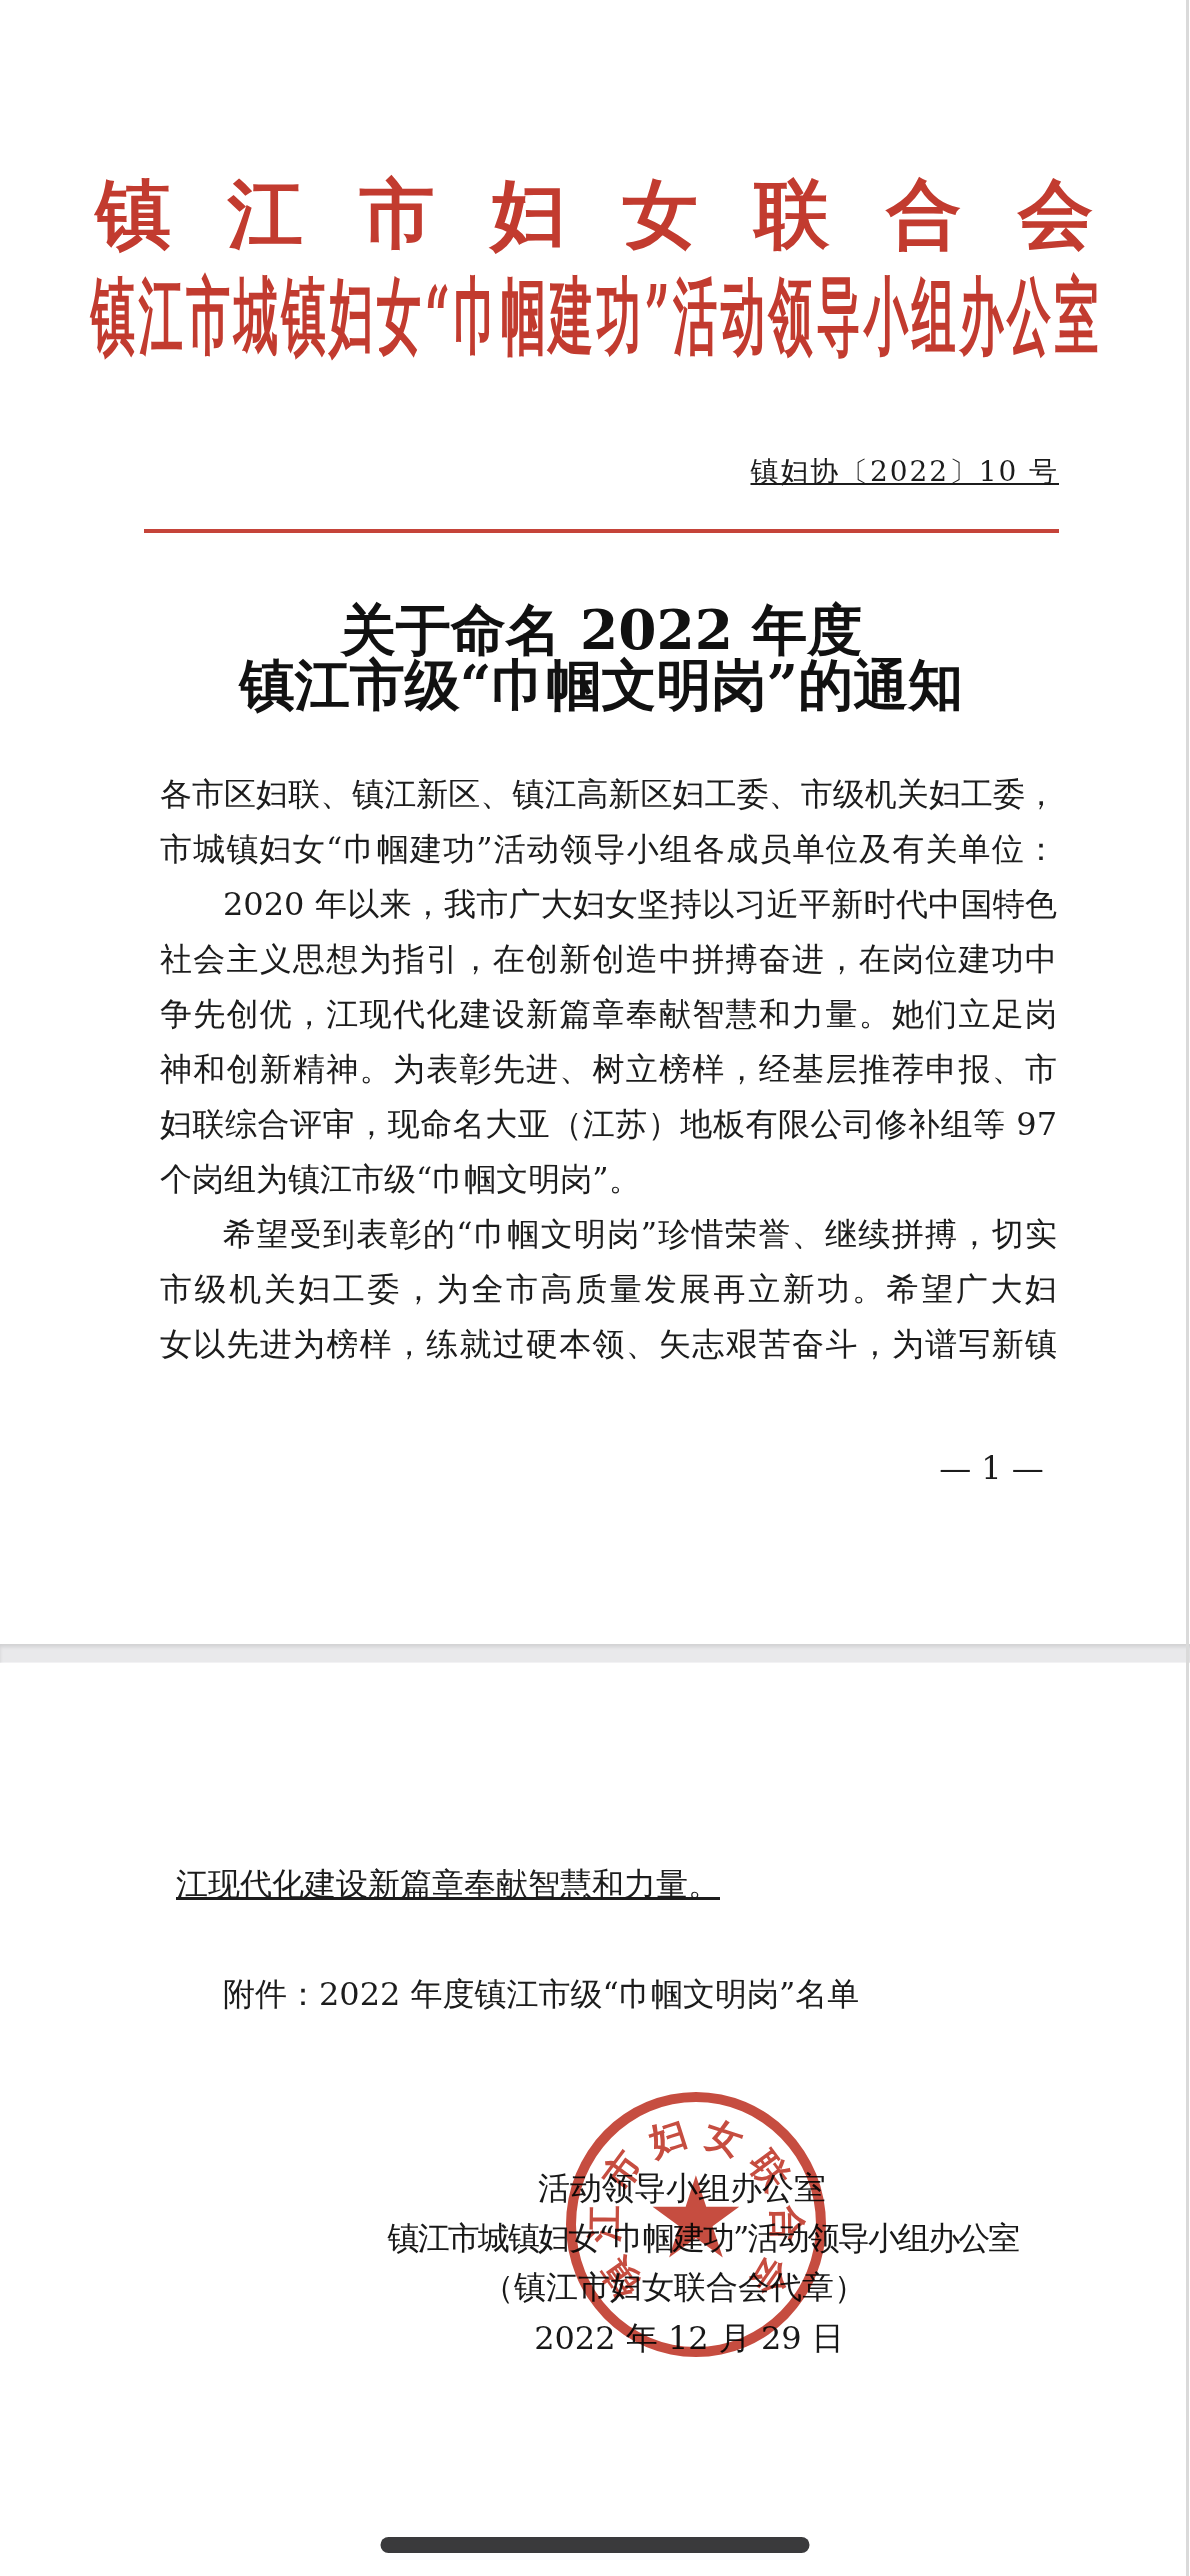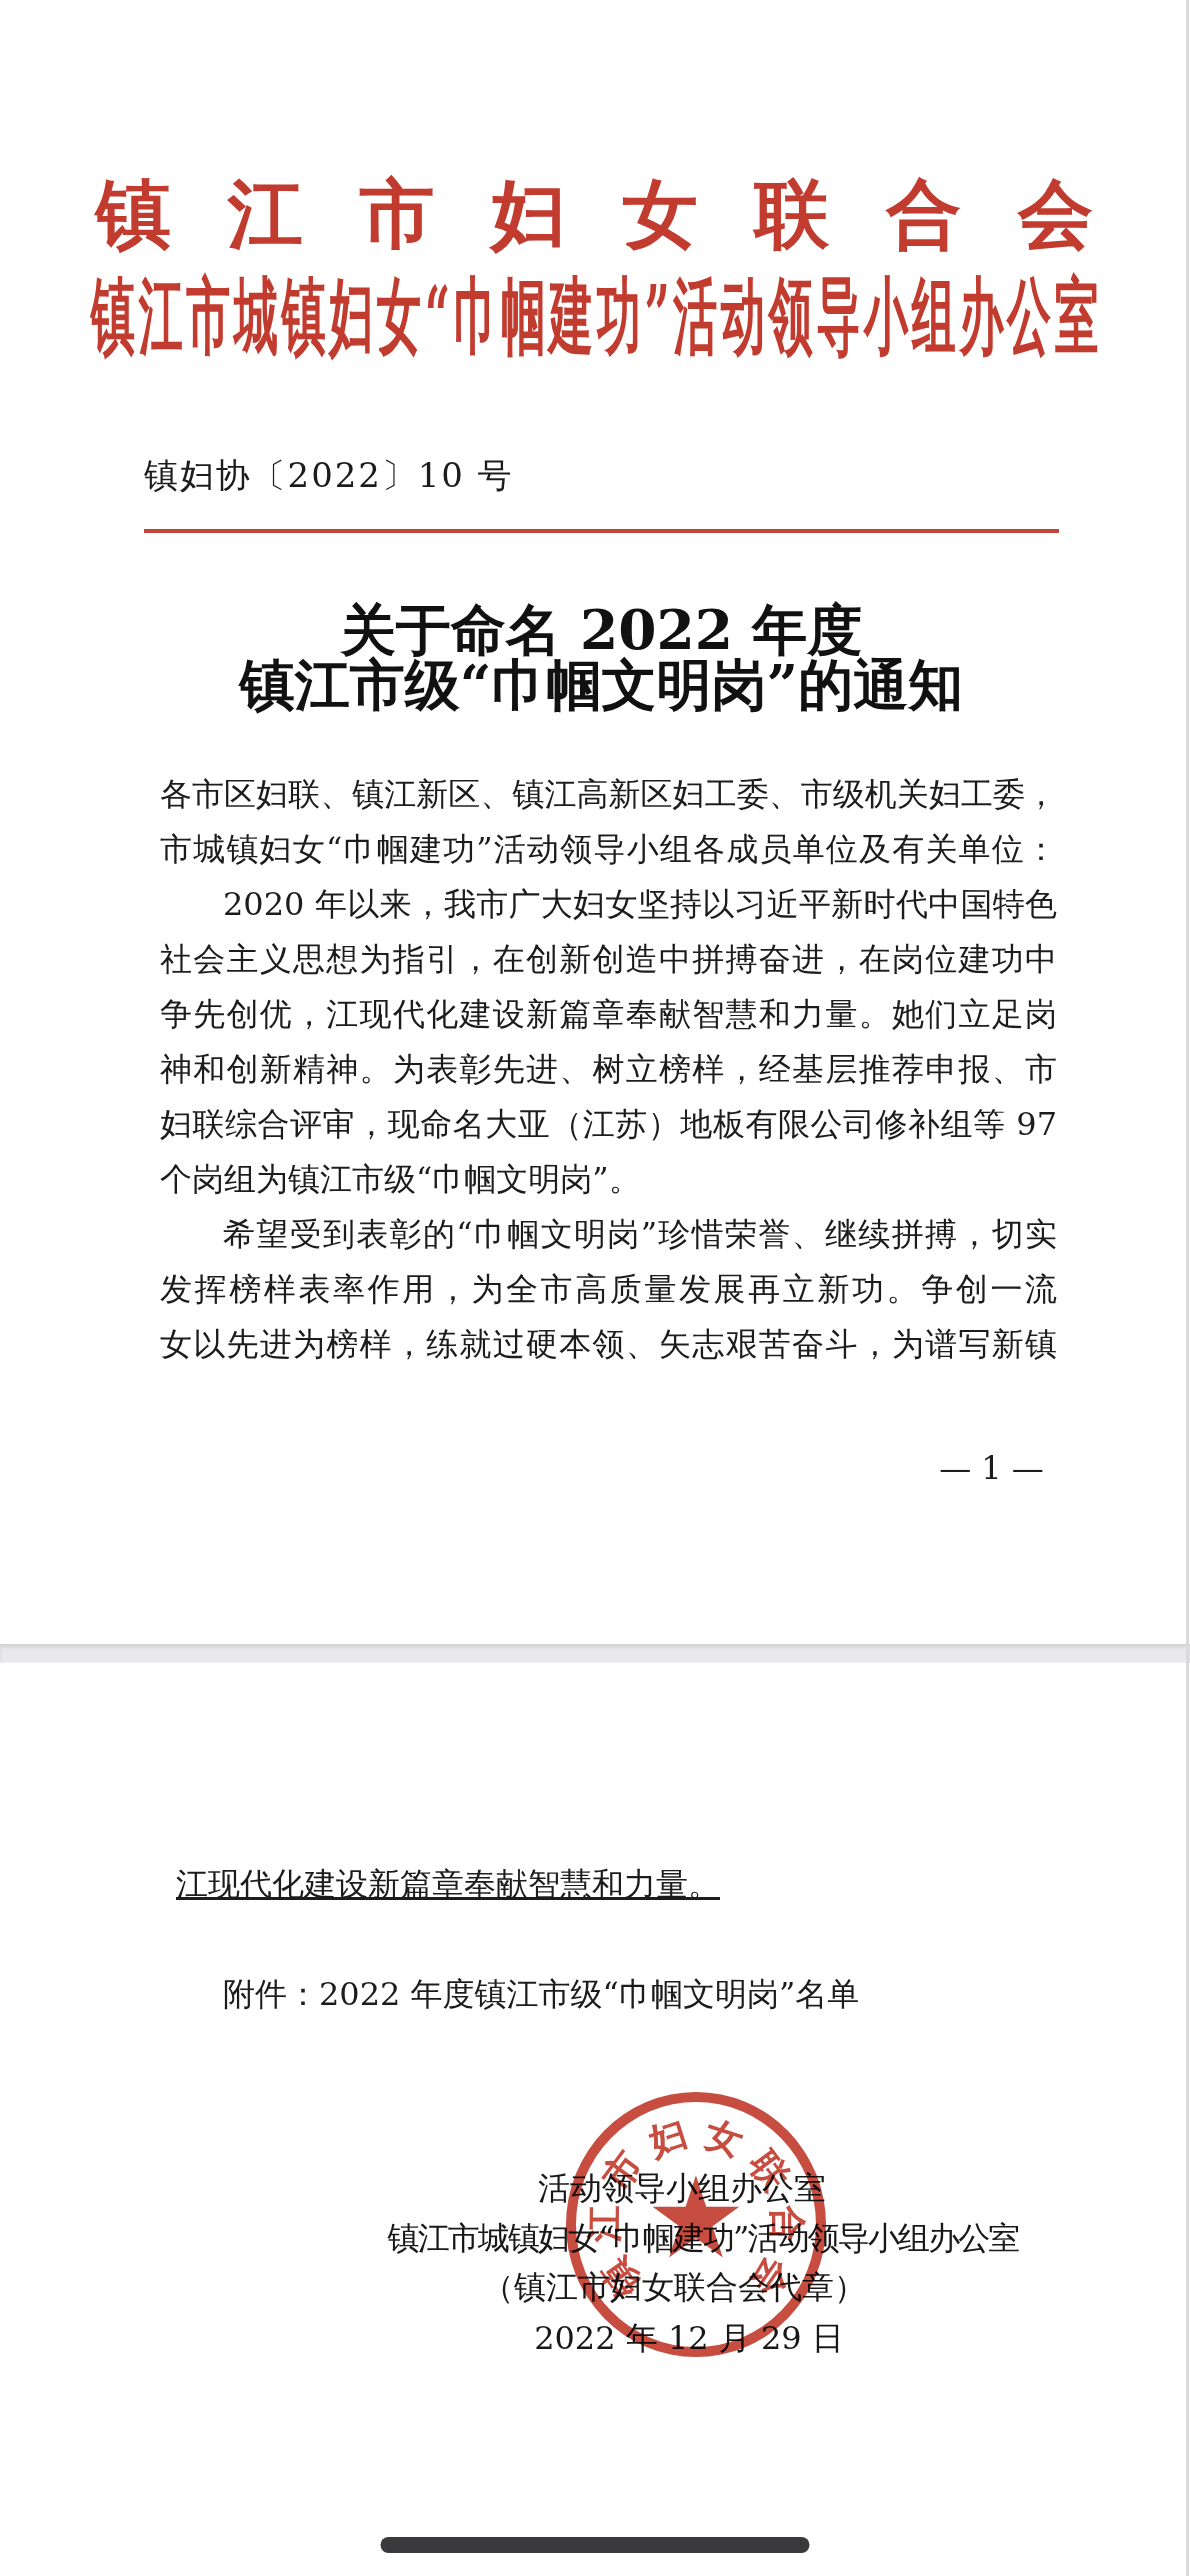--- a/index.html
+++ b/index.html
@@ -25,21 +25,21 @@
     display:flex;justify-content:space-between;align-items:center;
     font-size:75px;font-weight:700;color:#c23b2f;line-height:82px;
   }
   .org2{
     position:absolute;left:91px;top:271px;width:1008px;height:90px;
     display:flex;justify-content:space-between;align-items:center;
     font-size:44px;font-weight:700;color:#c23b2f;
     transform:scaleY(1.9);transform-origin:50% 50%;
     white-space:nowrap;
   }
-  .docnum{position:absolute;left:144px;top:453px;width:915px;text-align:left;font-size:34px;letter-spacing:1.9px;}
+  .docnum{position:absolute;left:144px;top:453px;width:915px;text-align:right;font-size:28px;letter-spacing:1.9px;text-decoration:underline;}
   .red-rule{position:absolute;left:144px;top:529px;width:915px;height:3.8px;background:#c5443a;}
 
   .title{
     position:absolute;left:144px;top:602px;width:915px;
     text-align:center;font-size:55px;font-weight:700;line-height:55px;color:#111;
   }
 
   .body-block{position:absolute;left:160px;top:767px;width:897px;}
   .bline{
     height:55px;line-height:55px;font-size:32px;overflow:hidden;
@@ -130,21 +130,21 @@
     <div class="body-block">
       <div class="bline">各市区妇联、镇江新区、镇江高新区妇工委、市级机关妇工委，</div>
       <div class="bline">市城镇妇女“巾帼建功”活动领导小组各成员单位及有关单位：</div>
       <div class="bline indent">2020 年以来，我市广大妇女坚持以习近平新时代中国特色</div>
       <div class="bline">社会主义思想为指引，在创新创造中拼搏奋进，在岗位建功中</div>
       <div class="bline">争先创优，江现代化建设新篇章奉献智慧和力量。她们立足岗位、</div>
       <div class="bline">神和创新精神。为表彰先进、树立榜样，经基层推荐申报、市</div>
       <div class="bline">妇联综合评审，现命名大亚（江苏）地板有限公司修补组等 97</div>
       <div class="bline endline">个岗组为镇江市级“巾帼文明岗”。</div>
       <div class="bline indent">希望受到表彰的“巾帼文明岗”珍惜荣誉、继续拼搏，切实</div>
-      <div class="bline">发挥榜样表率作用，为全市高质量发展再立新功。争创一流</div>
+      <div class="bline">市级机关妇工委，为全市高质量发展再立新功。希望广大妇</div>
       <div class="bline">女以先进为榜样，练就过硬本领、矢志艰苦奋斗，为谱写新镇</div>
     </div>
     <div class="pagenum">— 1 —</div>
   </div>
 
   <div class="page-gap"></div>
 
   <div class="page page2"></div>
   <div class="cont-line">江现代化建设新篇章奉献智慧和力量。</div>
   <div class="attach-line">附件：2022 年度镇江市级“巾帼文明岗”名单</div>

